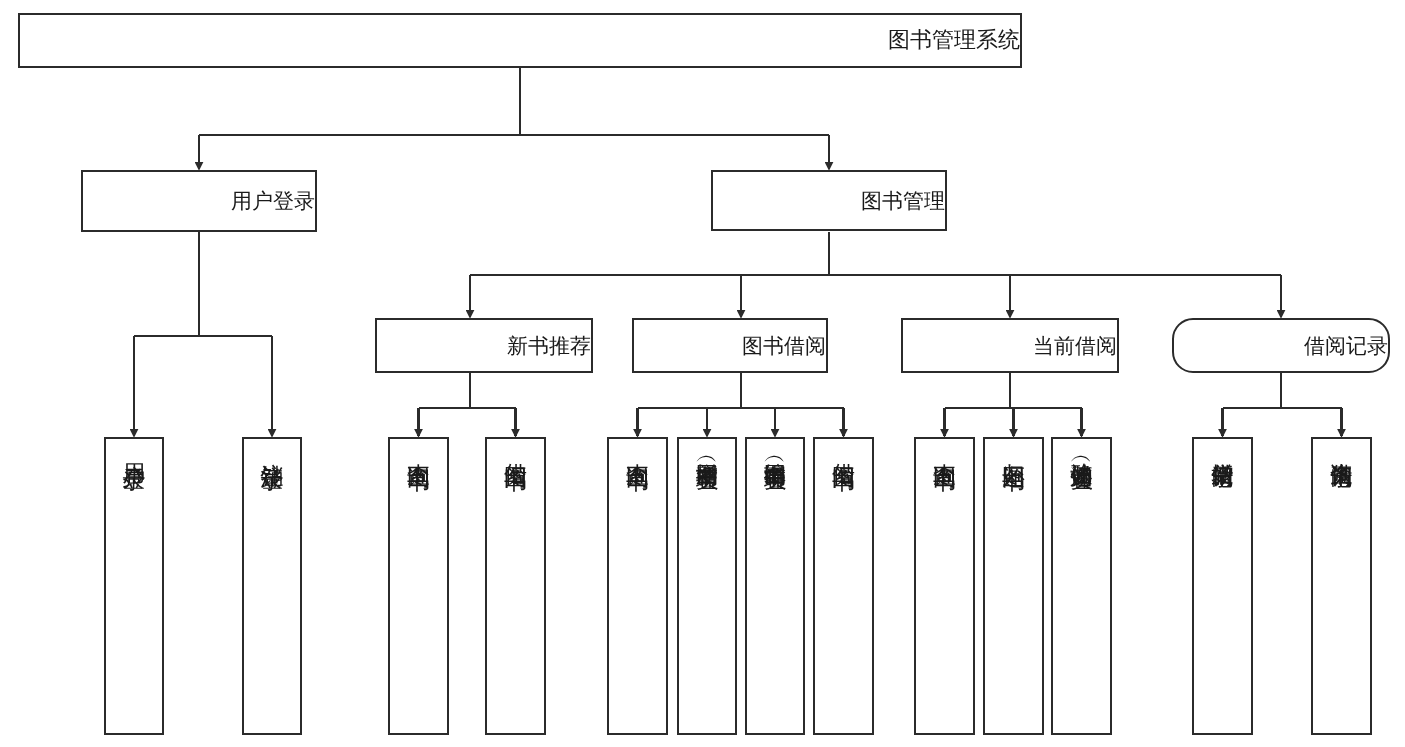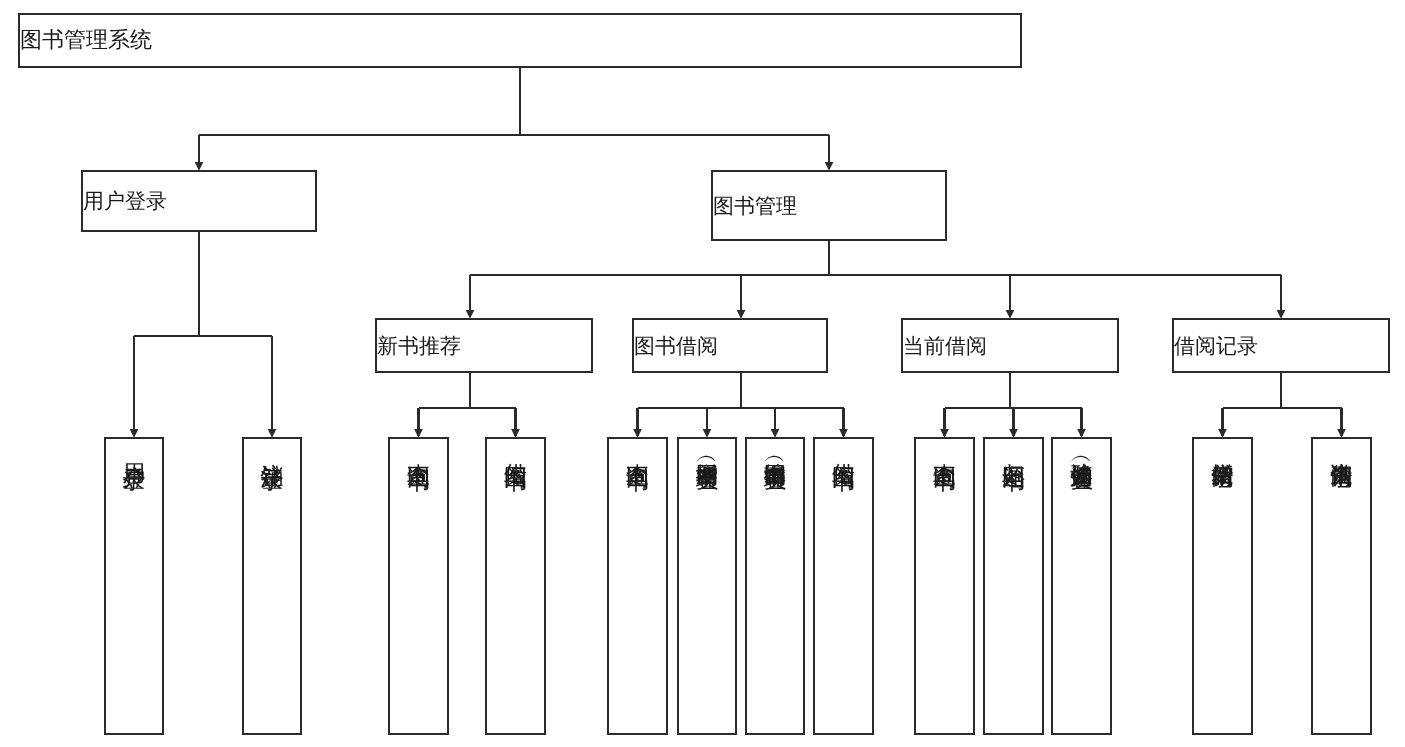--- a/index.html
+++ b/index.html
@@ -10,21 +10,21 @@
   }
   #diagram-root{position:relative;width:1405px;height:747px;background:#fff;}
   svg.connectors{position:absolute;left:0;top:0;width:1405px;height:747px;}
   .node{
     position:absolute;
     box-sizing:border-box;
     background:#ffffff;
     border:2px solid #2b2b2b;
     display:flex;
     align-items:center;
-    justify-content:flex-start;
+    justify-content:flex-end;
     color:#1a1a1a;
   }
   .node .label{
     display:block;
     text-align:center;
     line-height:1.22;
     white-space:nowrap;
   }
   .node.horiz .label{
     writing-mode:horizontal-tb;
@@ -100,33 +100,33 @@
       </g>
   </svg>
 
   <div id="node-layer">
       <div class="node horiz root" style="left: 18px; top: 13px; width: 1004px; height: 55px;">
         <span class="label">图书管理系统</span>
       </div>
       <div class="node horiz" style="left: 81px; top: 170px; width: 236px; height: 62px;">
         <span class="label">用户登录</span>
       </div>
-      <div class="node horiz" style="left: 711px; top: 170px; width: 236px; height: 71px;">
+      <div class="node horiz" style="left: 711px; top: 170px; width: 236px; height: 61px;">
         <span class="label">图书管理</span>
       </div>
       <div class="node horiz" style="left: 361px; top: 318px; width: 218px; height: 55px; margin-left: 14px;">
         <span class="label">新书推荐</span>
       </div>
       <div class="node horiz" style="left: 632px; top: 318px; width: 196px; height: 55px;">
         <span class="label">图书借阅</span>
       </div>
       <div class="node horiz" style="left: 901px; top: 318px; width: 218px; height: 55px;">
         <span class="label">当前借阅</span>
       </div>
-      <div class="node horiz" style="left: 1172px; top: 318px; width: 218px; height: 55px;">
+      <div class="node horiz" style="left: 1172px; top: 318px; width: 218px; height: 55px; border-radius: 21px;">
         <span class="label">借阅记录</span>
       </div>
       <div class="node vert" style="left: 104px; top: 437px; width: 60px; height: 298px;">
         <span class="label">用户登录</span>
       </div>
       <div class="node vert" style="left: 242px; top: 437px; width: 60px; height: 298px;">
         <span class="label">注销登录</span>
       </div>
       <div class="node vert" style="left: 388px; top: 437px; width: 61px; height: 298px;">
         <span class="label">查询图书</span>

